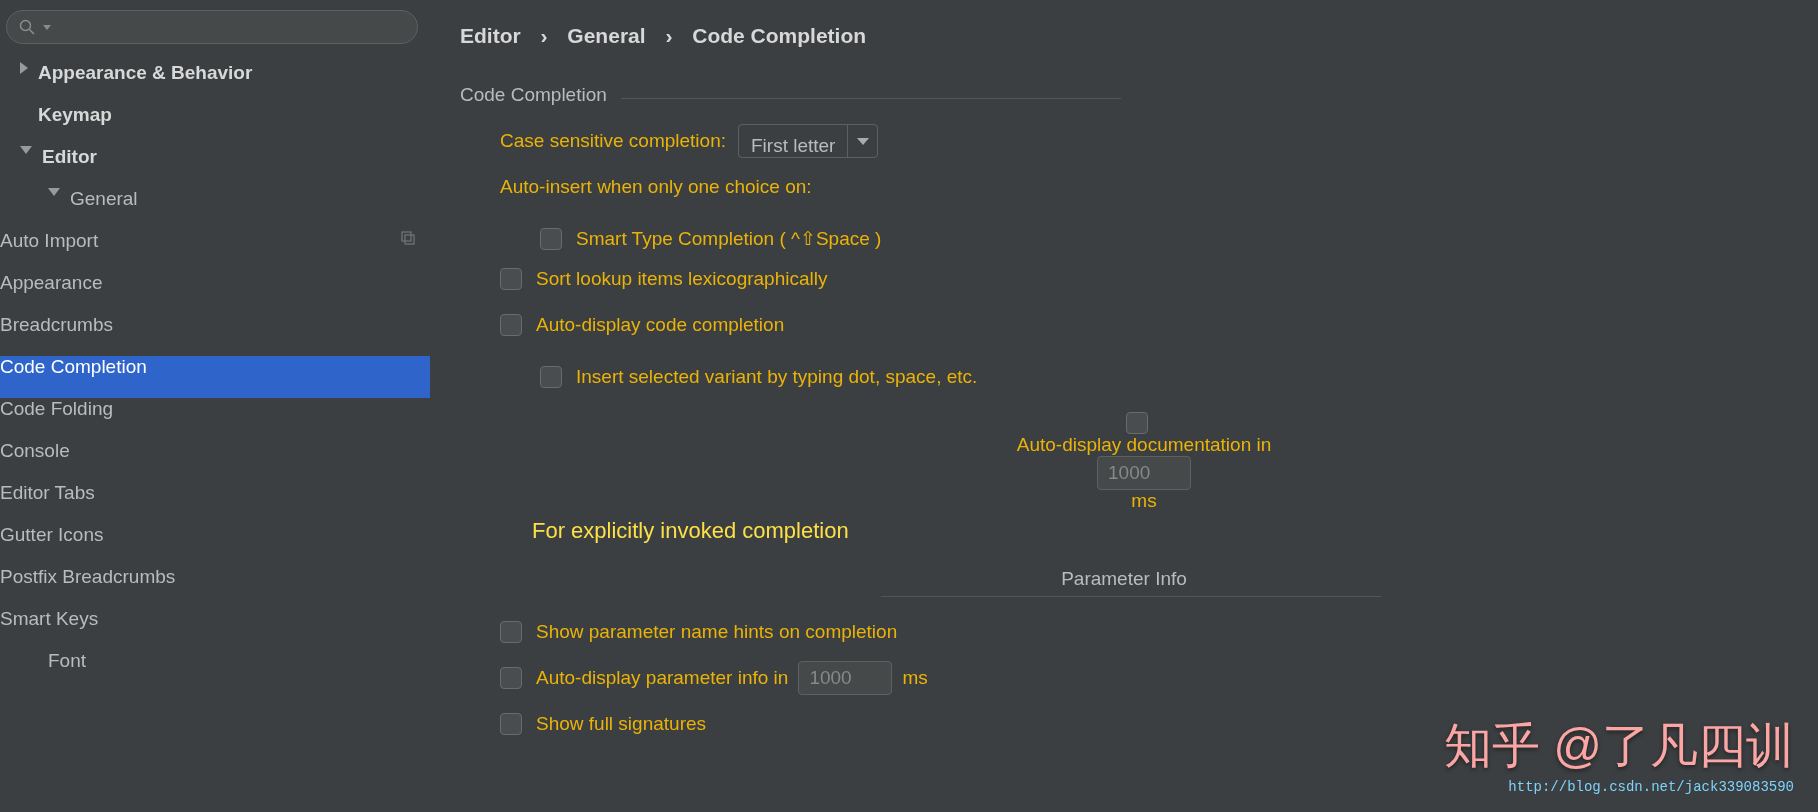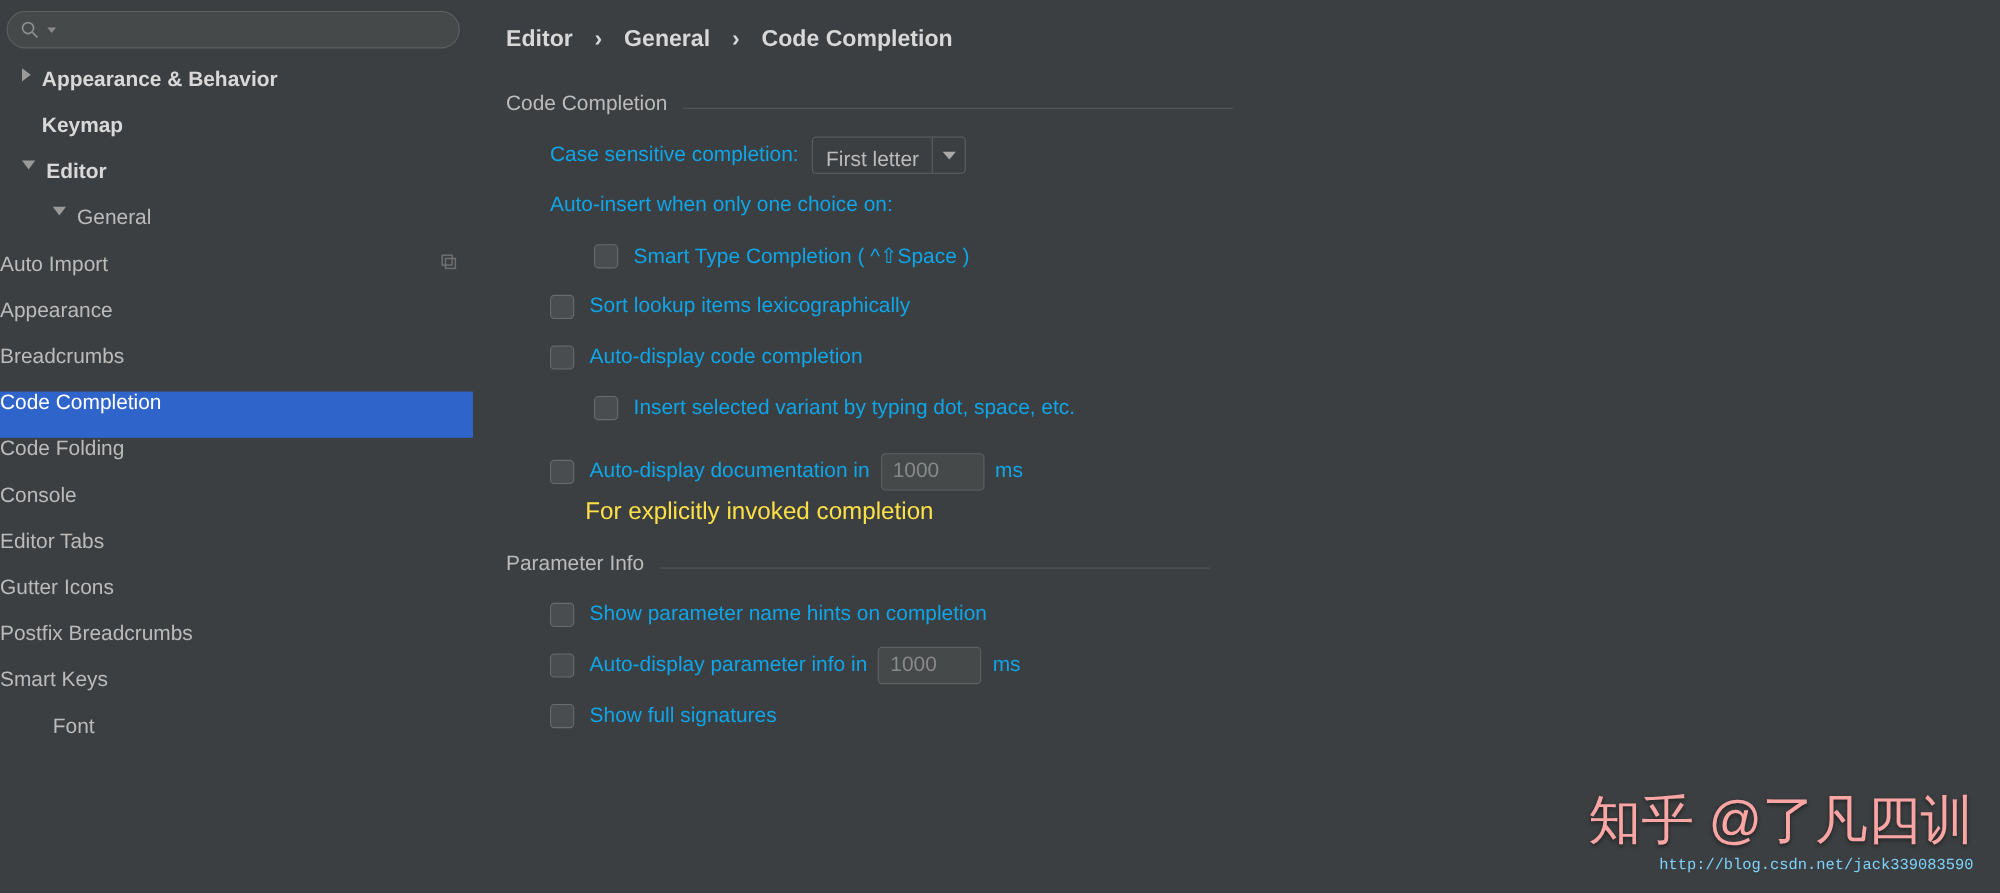--- a/index.html
+++ b/index.html
@@ -96,21 +96,21 @@
     }
     .section-title .line {
       flex: 0 0 auto;
       width: 500px;
       border-bottom: 1px solid #555;
       margin-left: 14px;
       margin-top: 6px;
     }
     .content { padding-left: 40px; }
     .row { display: flex; align-items: center; margin-bottom: 12px; min-height: 34px; }
-    .row label { color: #0ea5e9; }
+    .row label { color: #eab308; }
     .select {
       display: inline-flex;
       align-items: flex-end;
       height: 34px;
       border: 1px solid #5e6060;
       border-radius: 4px;
       background: #3c3f41;
       margin-left: 12px;
     }
     .select .val { padding: 0 12px; color: #bbbbbb; }
@@ -126,33 +126,33 @@
       border-top: 7px solid #aaa;
     }
     .cb {
       width: 22px; height: 22px;
       border: 1px solid #6a6a6a;
       border-radius: 4px;
       background: #4a4d4f;
       margin-right: 14px;
       flex-shrink: 0;
     }
-    .indent-1 { padding-left: 40px; }
+    .indent-1 { padding-left: 40px; align-items: flex-end; }
     .text-input {
       width: 94px; height: 34px;
       background: #45494a;
       border: 1px solid #5e6060;
       border-radius: 4px;
       color: #888;
       padding: 0 10px;
       margin: 0 10px;
       font-size: 19px;
     }
     .hint { color: #fde047; padding-left: 32px; margin-top: -6px; margin-bottom: 14px; font-size: 22px; }
-    .section-gap { margin-top: 24px; }
+    .section-gap { margin-top: 24px; flex-direction: column; }
     .watermark-1 {
       position: absolute;
       right: 24px; bottom: 34px;
       font-size: 48px;
       color: #fca5a5;
       font-weight: 400;
       font-family: "PingFang SC", "Microsoft YaHei", sans-serif;
       text-shadow: 0 2px 4px rgba(0,0,0,0.5);
     }
     .watermark-2 {

